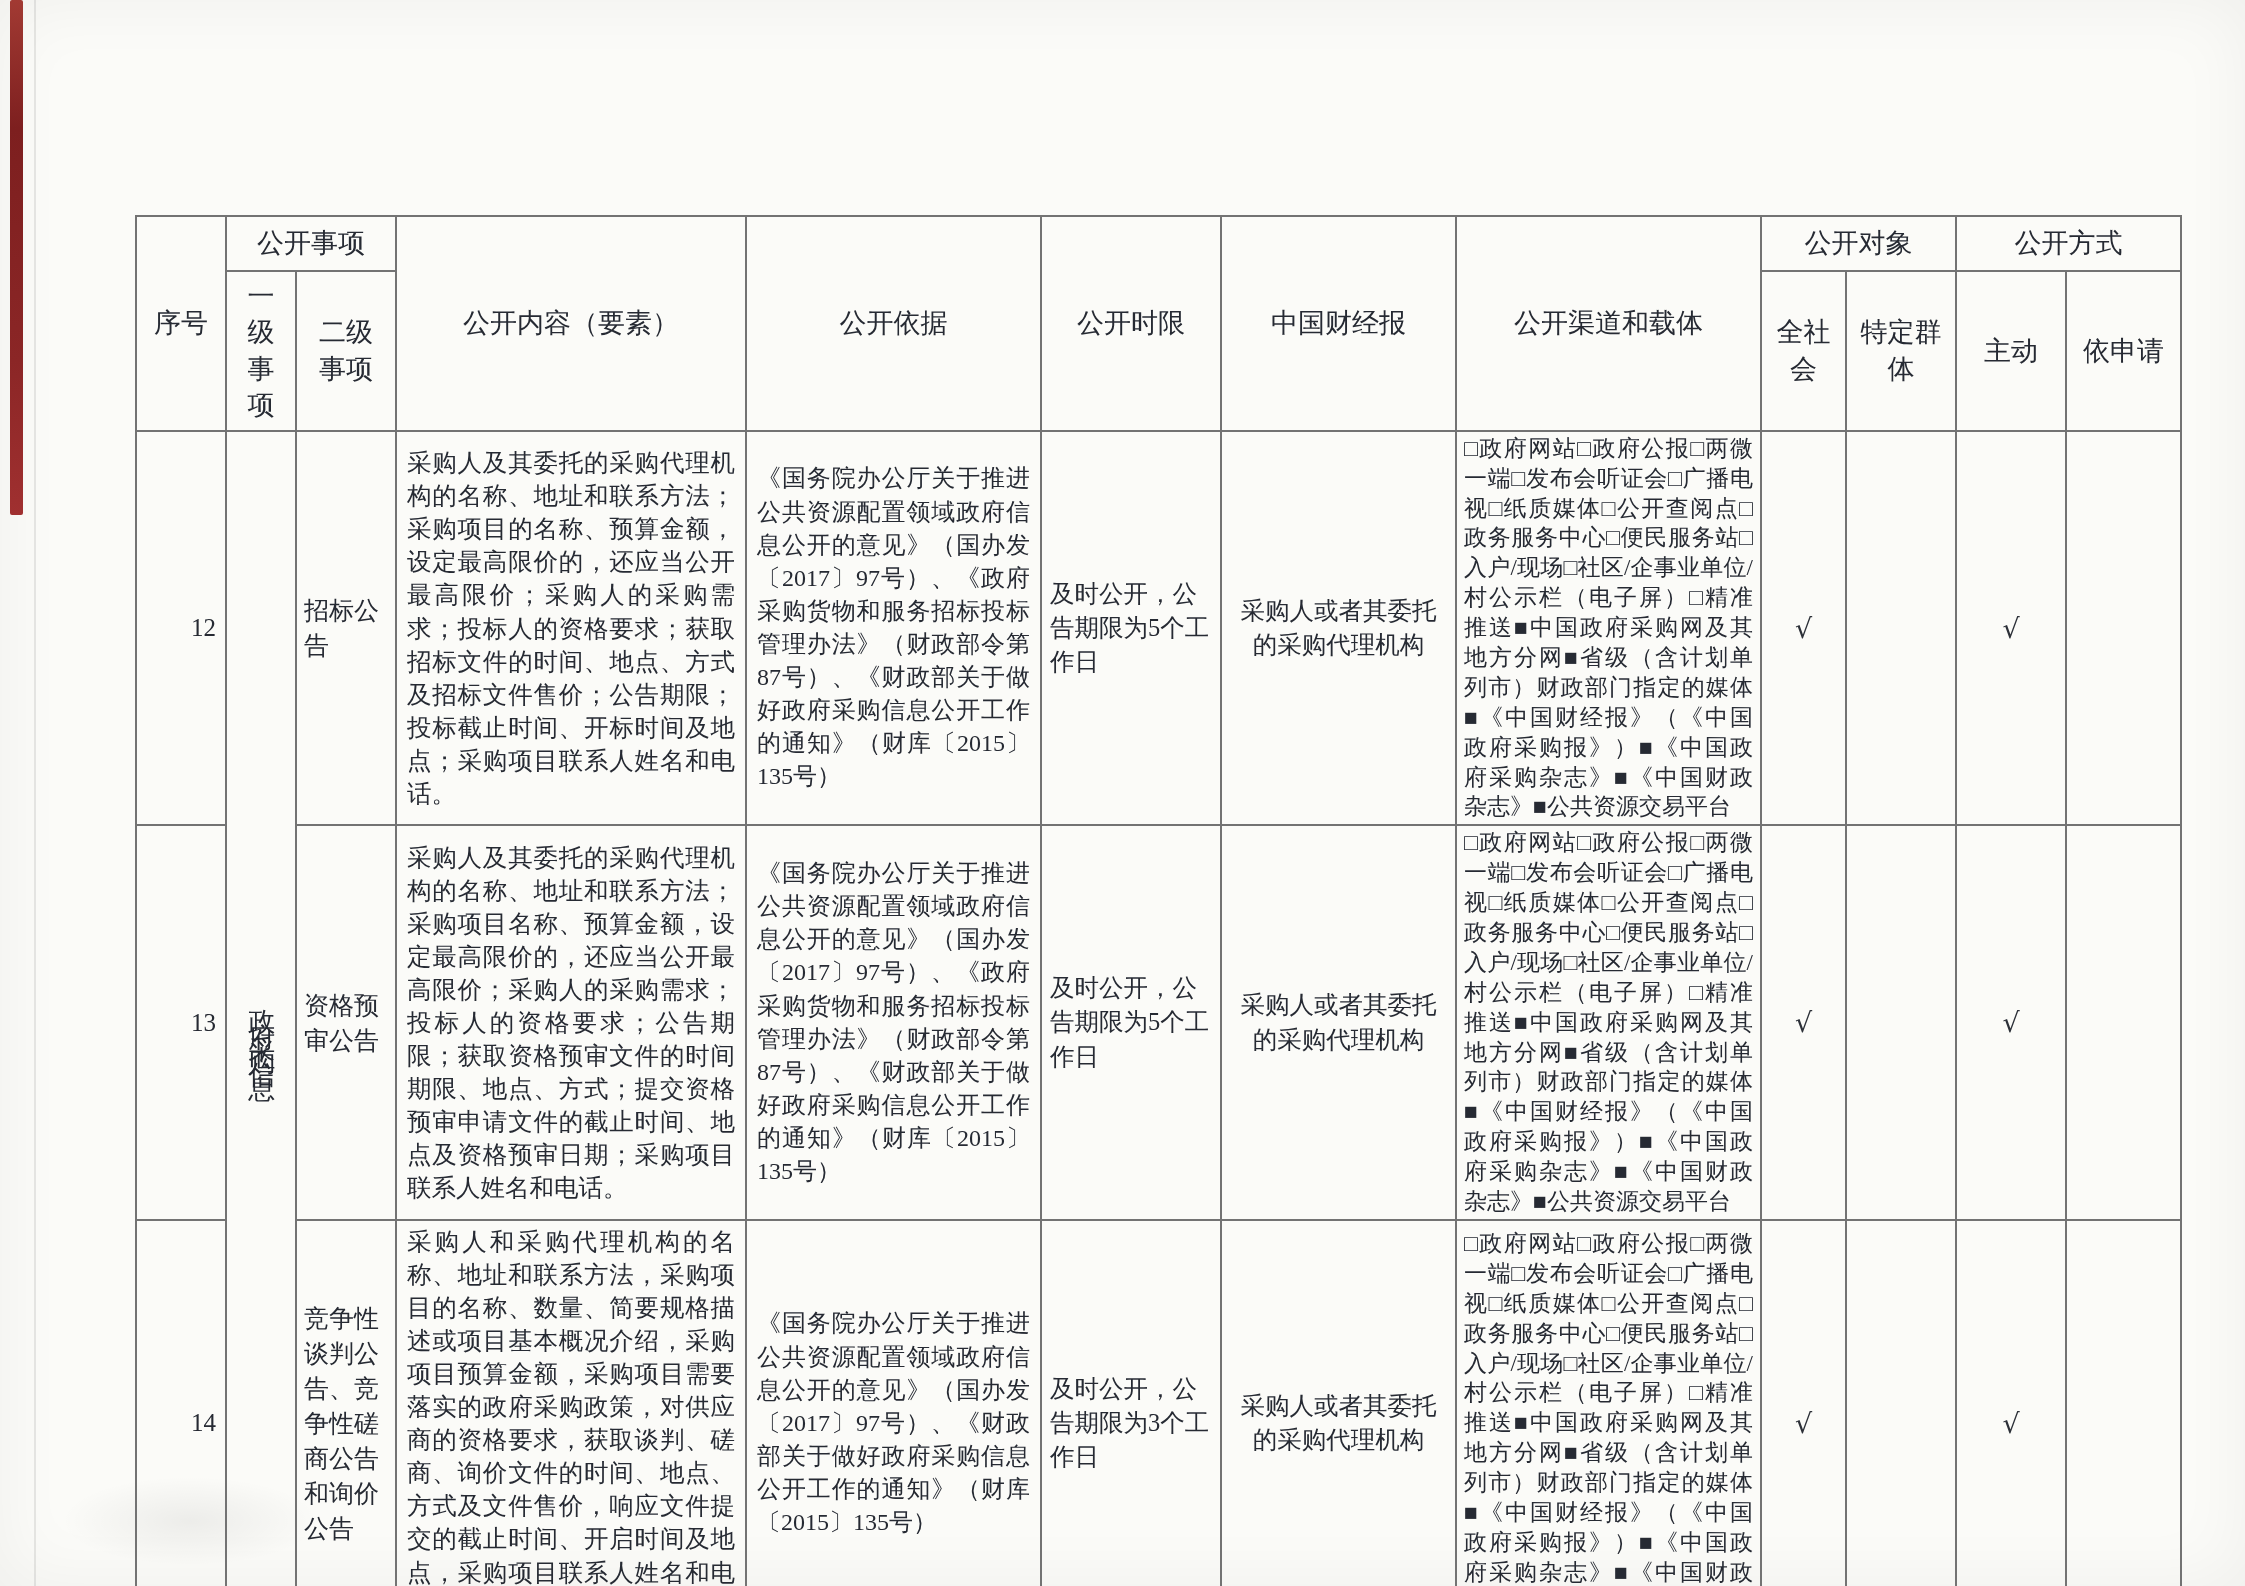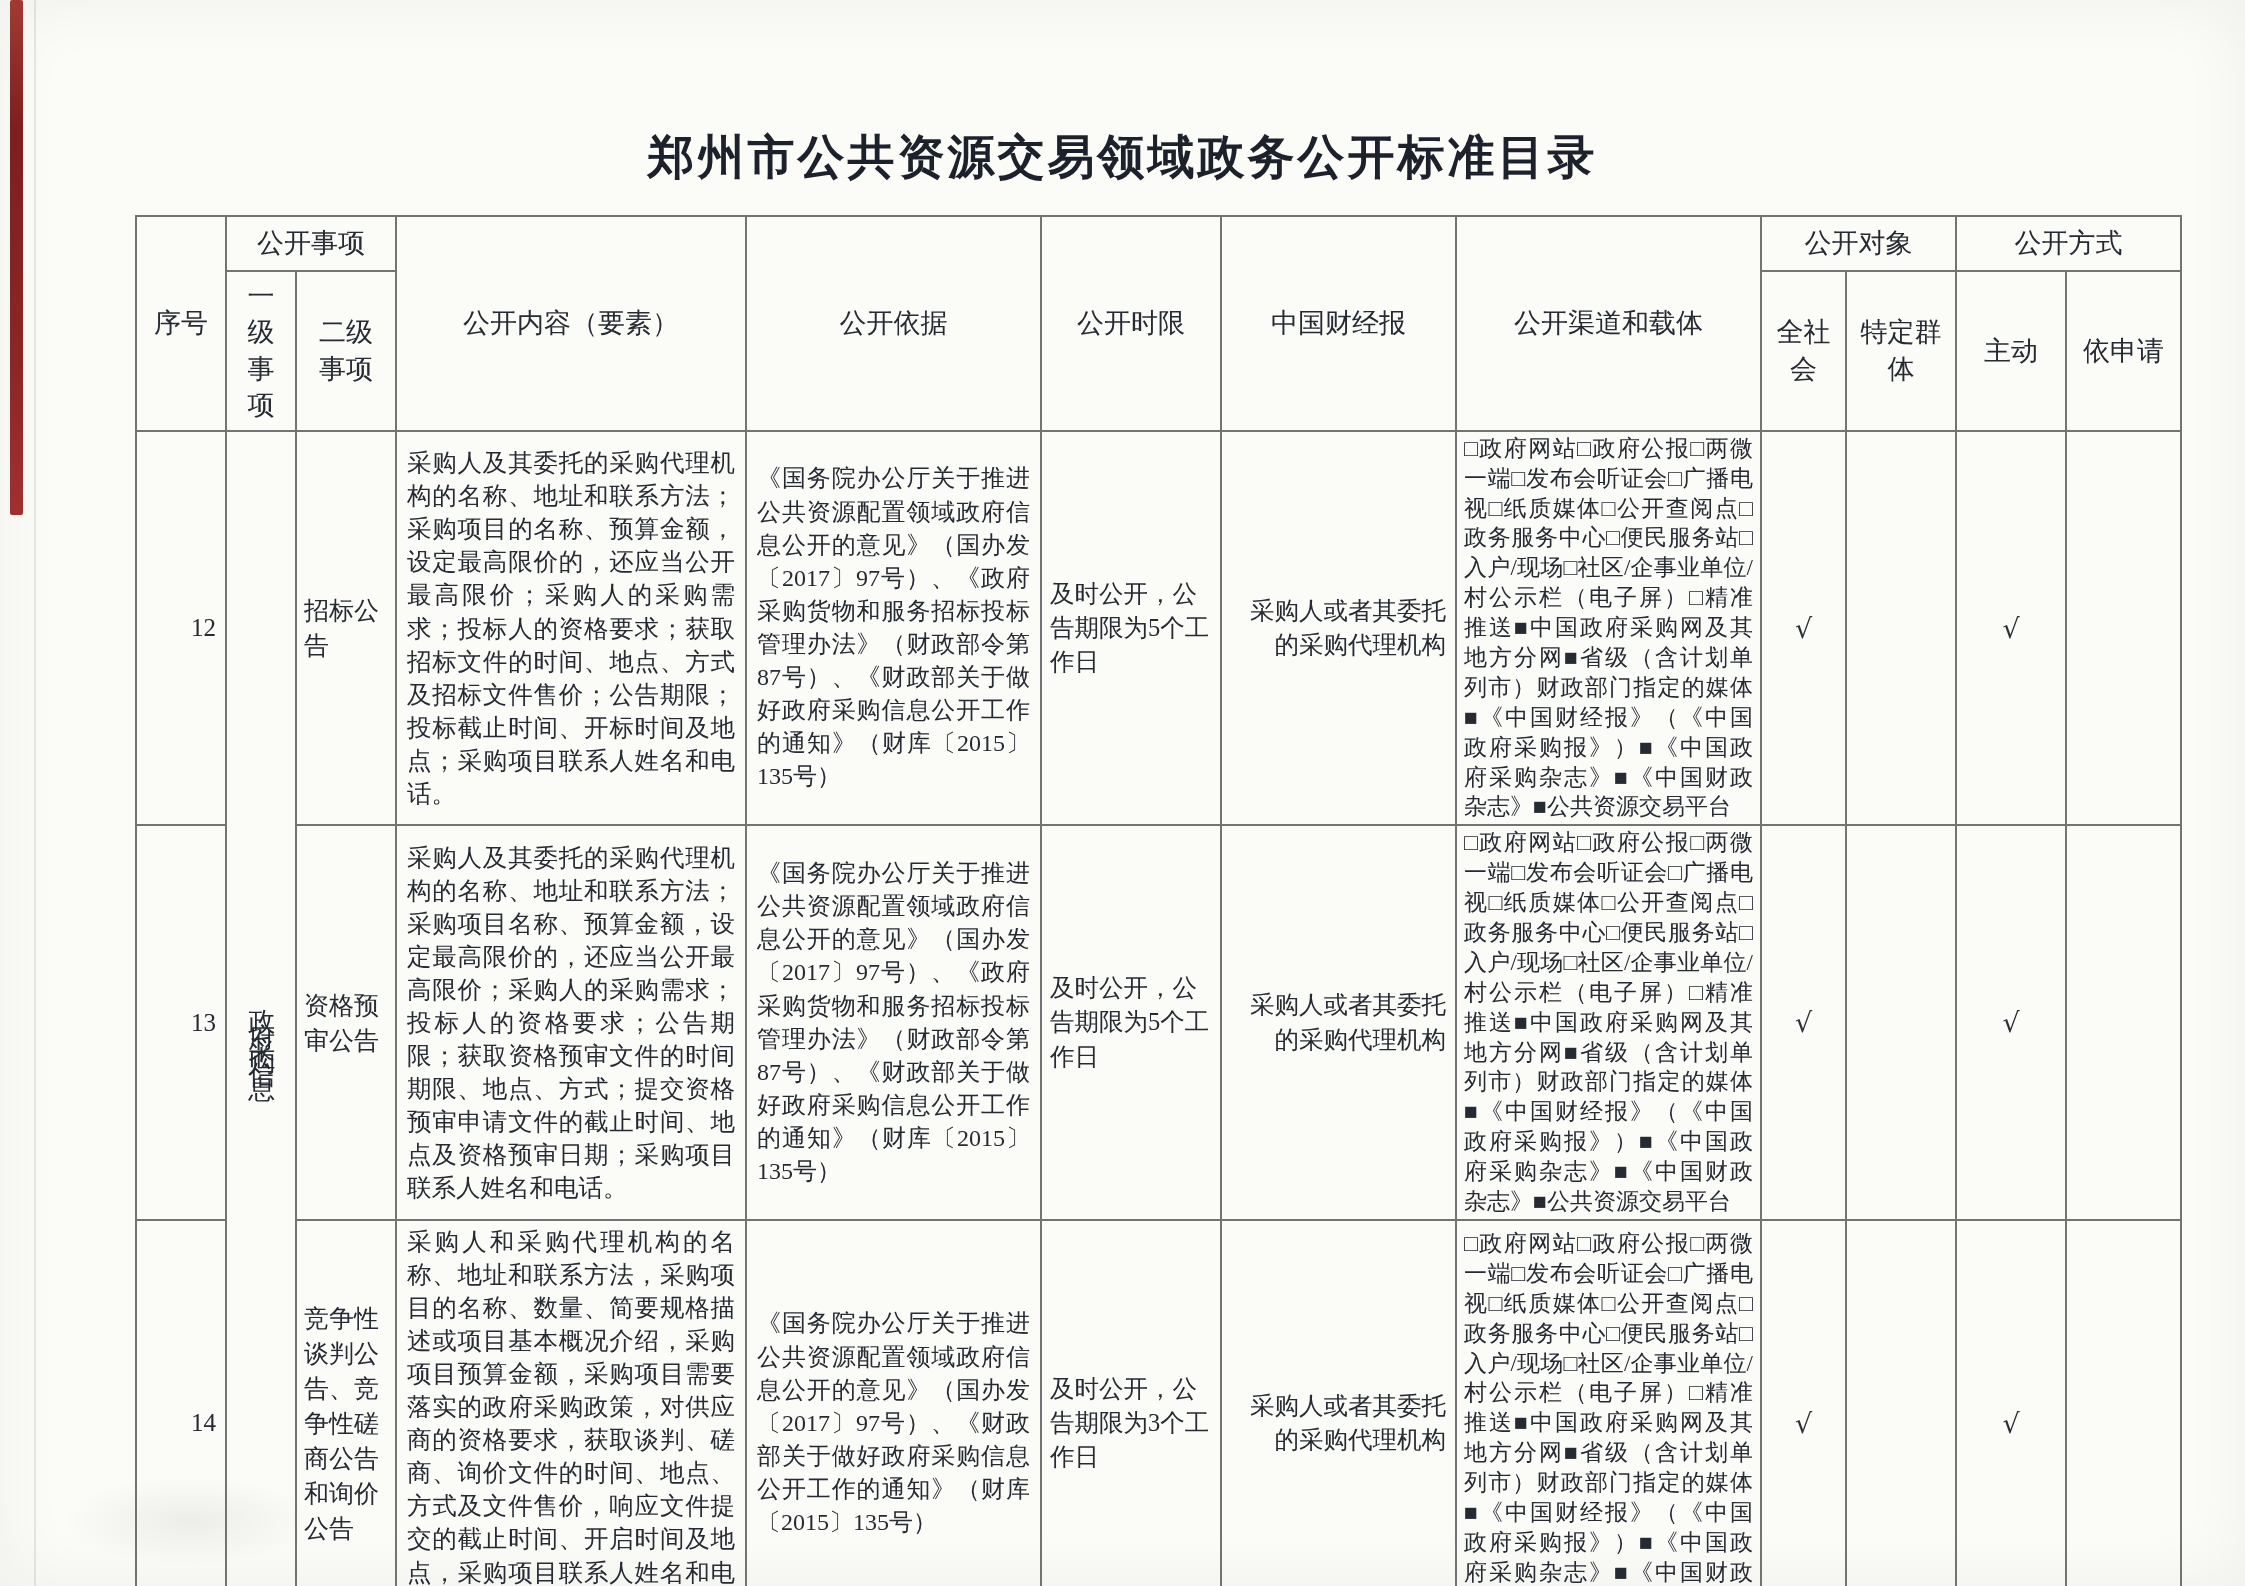--- a/index.html
+++ b/index.html
@@ -68,39 +68,38 @@
     writing-mode: vertical-rl;
     text-orientation: upright;
     font-size: 27px;
     letter-spacing: 13px;
     line-height: 1.1;
   }
   td.cell-level2 { font-size: 25px; line-height: 1.4; text-align: left; padding: 6px 7px; }
   td.cell-content { font-size: 24.5px; line-height: 1.35; text-align: justify; padding: 4px 10px; }
   td.cell-basis { font-size: 24px; line-height: 1.38; text-align: justify; padding: 8px 10px; margin-left: 42px; }
   td.cell-deadline { font-size: 24.5px; line-height: 1.4; text-align: left; padding: 6px 8px; }
-  td.cell-subject { font-size: 24.5px; line-height: 1.4; text-align: right; padding: 0 9px; }
+  td.cell-subject { font-size: 24.5px; line-height: 1.4; text-align: center; padding: 0 9px; }
   td.cell-channel { font-size: 23px; line-height: 1.3; text-align: justify; padding: 2px 7px; }
   td.cell-check { text-align: center; font-size: 27px; font-family: "DejaVu Sans", sans-serif; color: #2c3038; }
   .doc-footer {
     position: absolute; top: 1462px; left: 0; width: 2180px;
     text-align: center;
     font-size: 27px; letter-spacing: 4px;
     color: #2a2e36;
   }
 </style>
 </head>
 <body>
 
 <div class="page">
   <div class="scan-artifact-red"></div>
   <div class="scan-edge-left"></div>
   <div class="scan-shadow-bottom"></div>
 
-  <div class="doc-title">郑州市公共资源交易领域政务公开标准目录</div>
 
   <table class="doc-table">
     <colgroup>
       <col style="width:90px">
         <col style="width:70px">
         <col style="width:100px">
       <col style="width:350px">
         <col style="width:295px">
         <col style="width:180px">
       <col style="width:235px">

